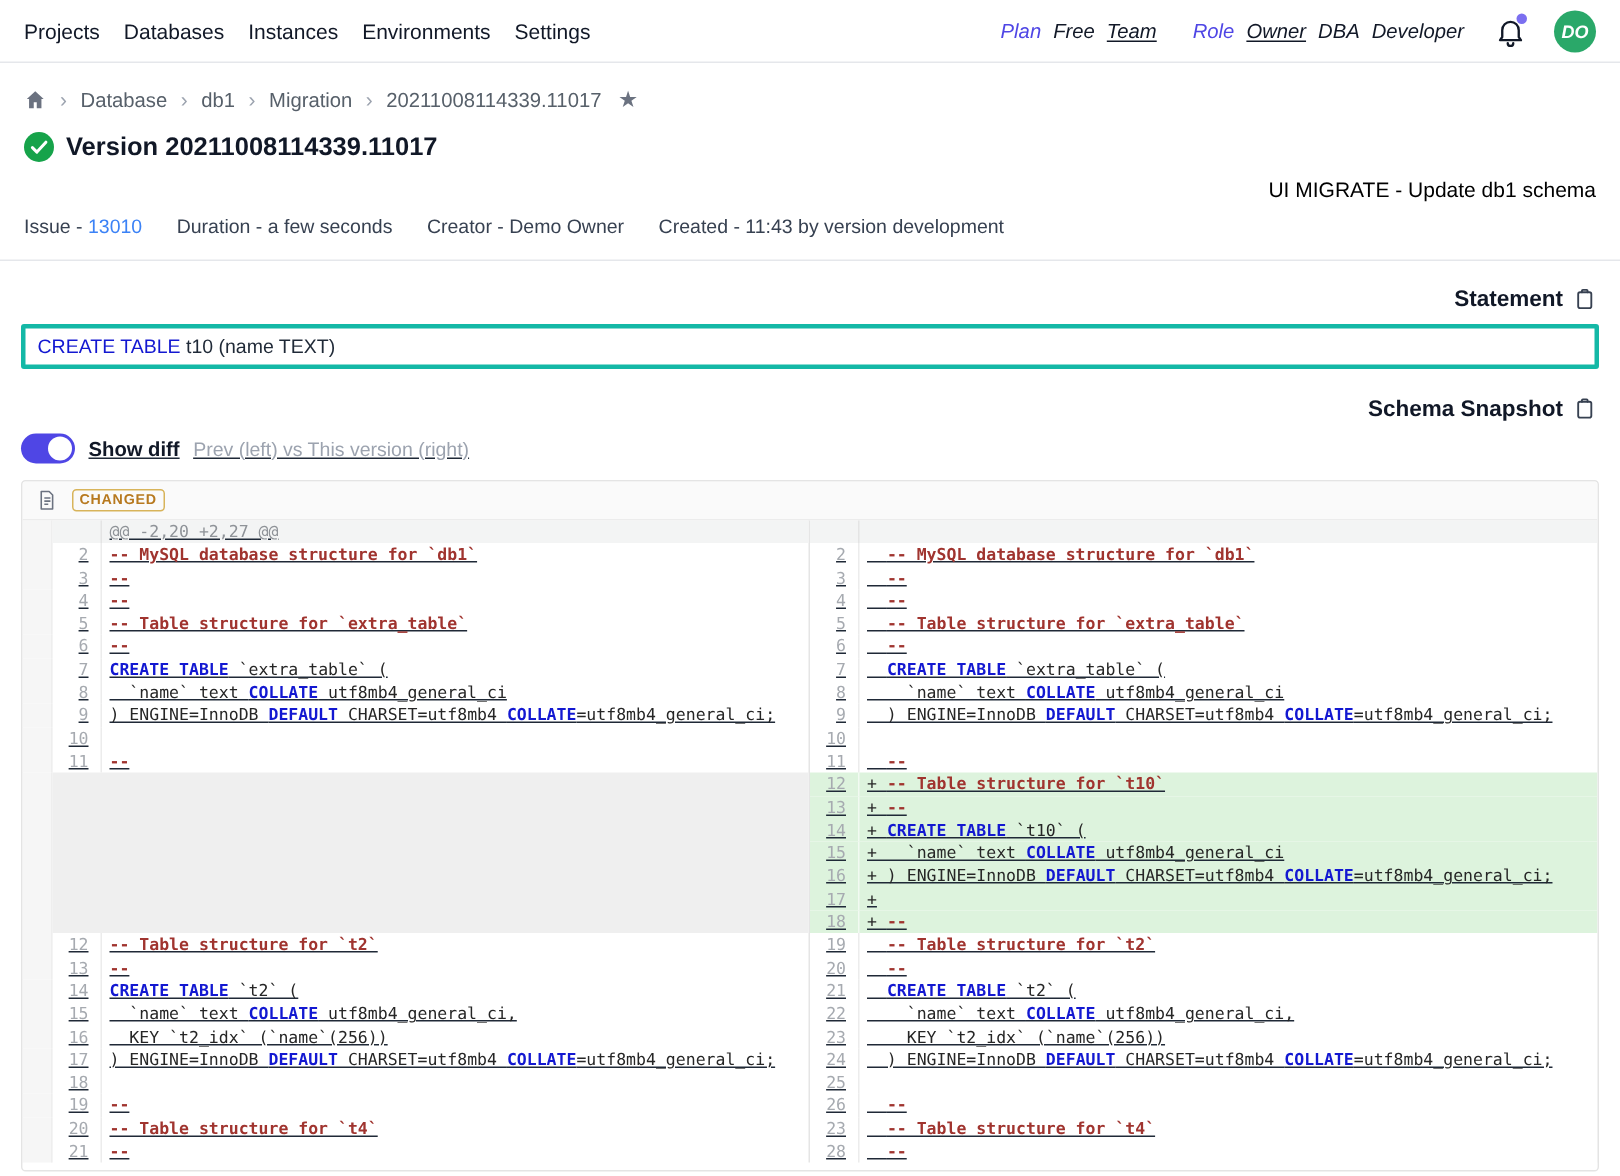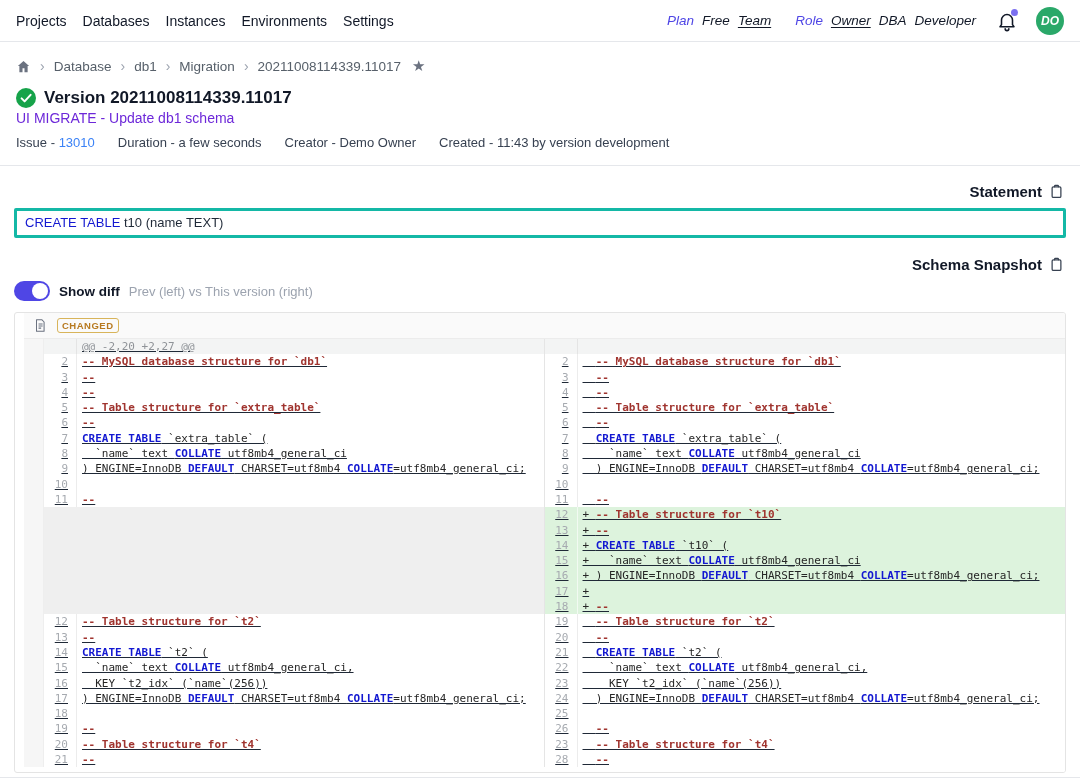--- a/index.html
+++ b/index.html
@@ -26,45 +26,45 @@
   
   .breadcrumb { margin:15px 16px 0; display:flex; align-items:center; gap:9px;
     font-size:13.5px; color:#57606a; height:18px; }
   .crumb-sep { color:#9ca3af; font-size:14px; }
   .crumb { cursor:pointer; }
   .star { color:#6b7280; font-size:15px; margin-left:2px; cursor:pointer; }
 
   
   .title-row { margin:13px 16px 0; display:flex; align-items:center; gap:8px; height:20px; }
   .page-title { font-size:17px; font-weight:700; color:#111827; }
-  .subtitle { margin:2px 16px 0; font-size:14px; color:#6d28d9; height:16px; }
+  .subtitle { margin:10px 16px 0; font-size:14px; color:#000000; height:16px;text-align:right; }
   .meta-row { margin:9px 16px 0; display:flex; gap:23px; font-size:13px; color:#374151; height:15px; }
   .meta-link { color:var(--link); text-decoration:none; cursor:pointer; }
 
   hr.divider { border:none; border-top:1px solid #e5e7eb; margin:15px 0 0; }
 
   
   .section-head { margin:15px 16px 0; display:flex; align-items:center; gap:7px; height:20px;justify-content:flex-end; }
   .section-title { font-size:15px; font-weight:600; color:#111827; }
   .copy-btn { cursor:pointer; display:flex; align-items:center; }
 
   .statement-box { margin:7px 14px 0; border:3px solid #14b8a6; border-radius:2px;
     padding:3px 8px; font-size:13px; line-height:18px; color:#1f2937; }
 
-  .toggle-row { margin:16px 14px 0; display:flex; align-items:center; gap:9px; height:20px; margin-top:7px; }
+  .toggle-row { margin:16px 14px 0; display:flex; align-items:center; gap:9px; height:20px; margin-top:7px;text-decoration:underline; }
   .snapshot-head { margin-top:16px; }
   .toggle { width:36px; height:20px; border-radius:999px; background:var(--accent);
     position:relative; cursor:pointer; flex:none; }
   .toggle::after { content:""; position:absolute; top:2px; right:2px; width:16px; height:16px;
     border-radius:50%; background:#fff; }
   .toggle-label { font-size:13.5px; font-weight:700; color:#111827; }
   .toggle-hint { font-size:13px; color:#9ca3af; }
 
   
-  .diff-panel { margin:11px 14px 0; border:1px solid #e4e4e4; border-radius:3px; overflow:hidden;padding-left:9px; }
+  .diff-panel { margin:11px 14px 0; border:1px solid #e4e4e4; border-radius:3px; overflow:hidden; }
   .diff-header { height:26px; background:#fafafa; border-bottom:1px solid #ececec;
     display:flex; align-items:center; gap:10px; padding:0 9px; }
   .badge { border:1px solid #d8b45a; color:var(--badge); font-size:9.5px; font-weight:600;
     letter-spacing:.5px; padding:1px 4px; border-radius:3px; line-height:11px; }
   .diff-body { display:flex; }
   .pane { width:50%; min-width:0; }
   .pane-left { border-right:1px solid #e5e5e5; }
   .drow { display:flex; height:15.3px; font-family:"DejaVu Sans Mono", monospace;
     font-size:11px; line-height:15.3px; }
   .dgutter { width:20px; flex:none; background:#f6f6f6; border-right:1px solid #eeeeee; }

